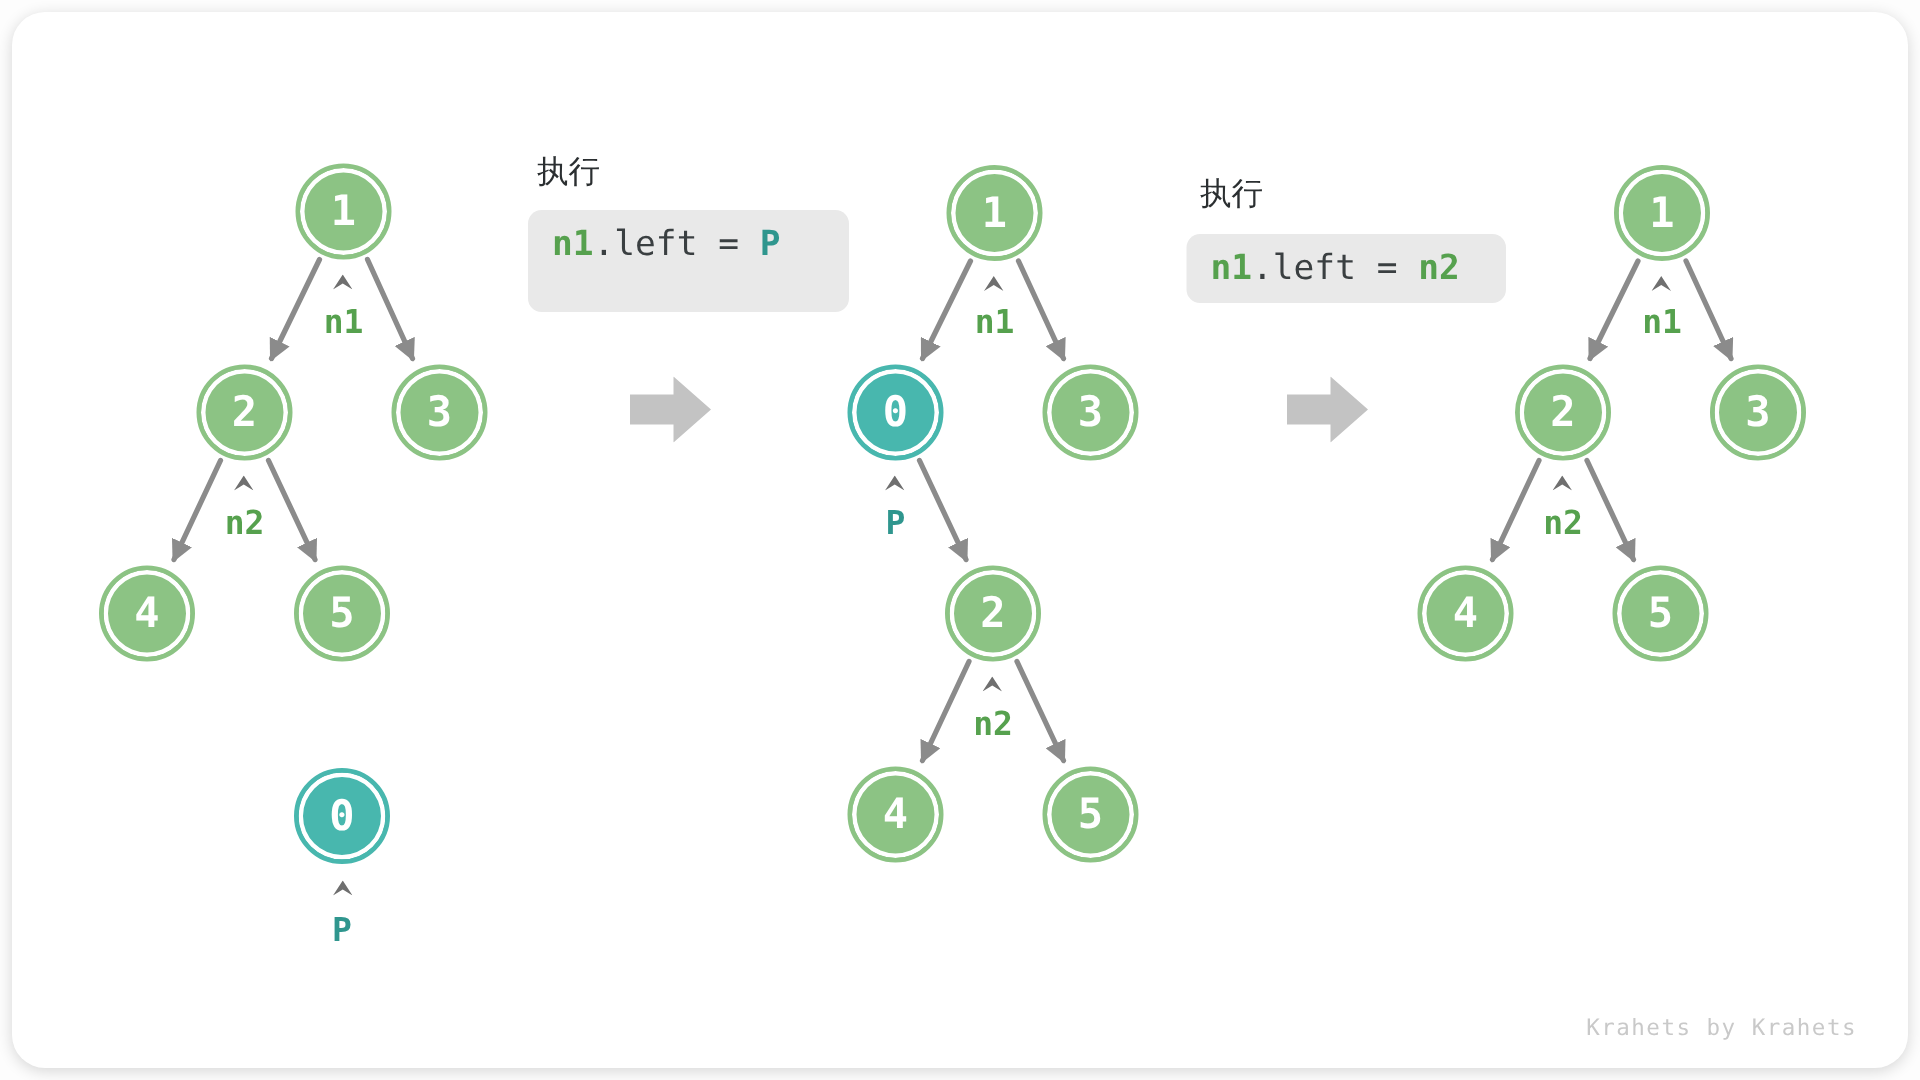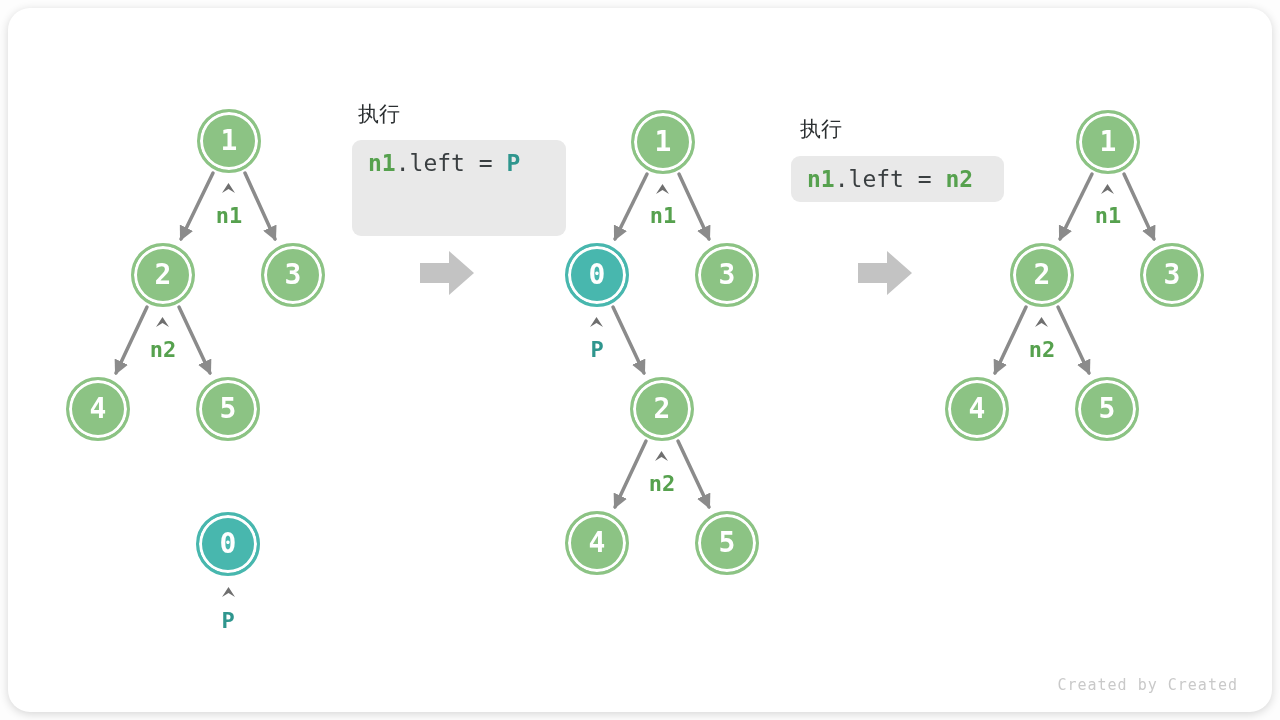--- a/index.html
+++ b/index.html
@@ -109,21 +109,21 @@
     </div>
   <div class="ptr" style="left:141px;top:337px">n2</div>
   <div class="caret" style="left:222px;top:587px">
       <svg width="13" height="10">
         <polygon points="6.5,0 13,10 6.5,6 0,10"></polygon>
       </svg>
     </div>
   <div class="ptr teal" style="left:206px;top:608px">P</div>
 
   <div class="code-title" style="left:358px;top:100px">执行</div>
-  <div class="code-block" style="left:352px;top:140px;width:214px;height:96px">
+  <div class="code-block" style="left:352px;top:140px;width:214px;height:68px">
     <div class="code-line"><span class="green">n1</span><span>.left = </span><span class="teal">P</span></div>
   </div>
 
   <svg class="bigarrow" style="left:420px;top:251px" width="54" height="44">
     <polygon points="0,12 29,12 29,0 54,22 29,44 29,32 0,32"></polygon>
   </svg>
 
   <div class="node" style="left:631px;top:110px">
       <span>1</span>
     </div>
@@ -193,14 +193,14 @@
       </svg>
     </div>
   <div class="ptr" style="left:1086px;top:203px">n1</div>
   <div class="caret" style="left:1035px;top:317px">
       <svg width="13" height="10">
         <polygon points="6.5,0 13,10 6.5,6 0,10"></polygon>
       </svg>
     </div>
   <div class="ptr" style="left:1020px;top:337px">n2</div>
 
-  <div class="watermark">Created by Created</div>
+  <div class="watermark">Krahets by Krahets</div>
 </div>
 
 </body></html>

